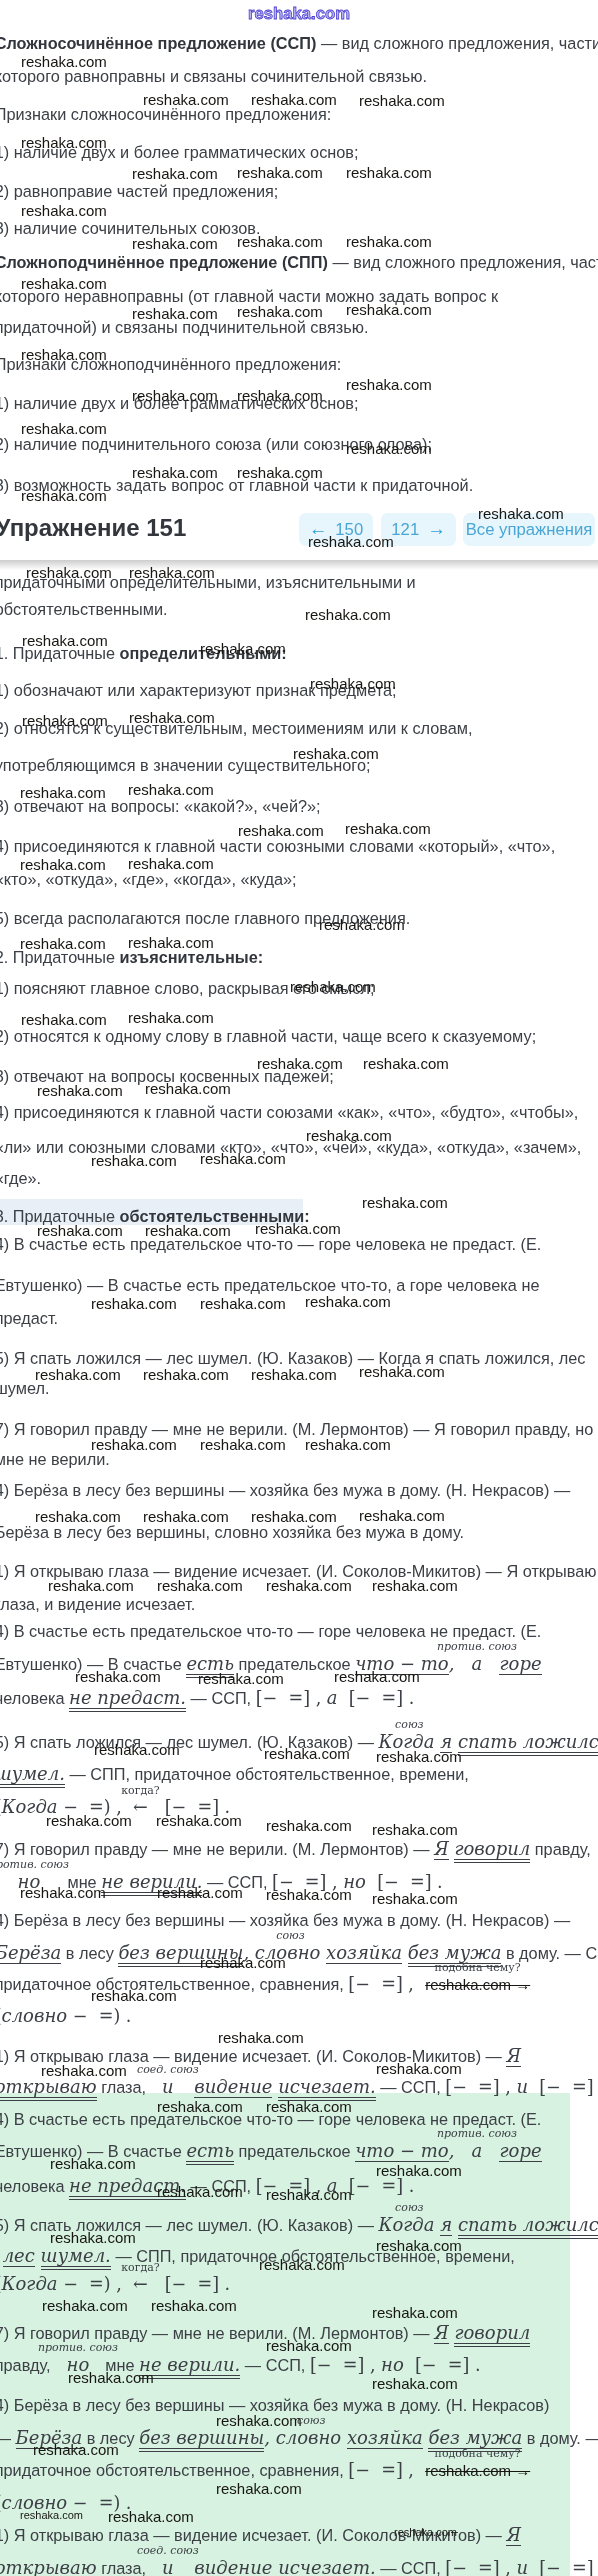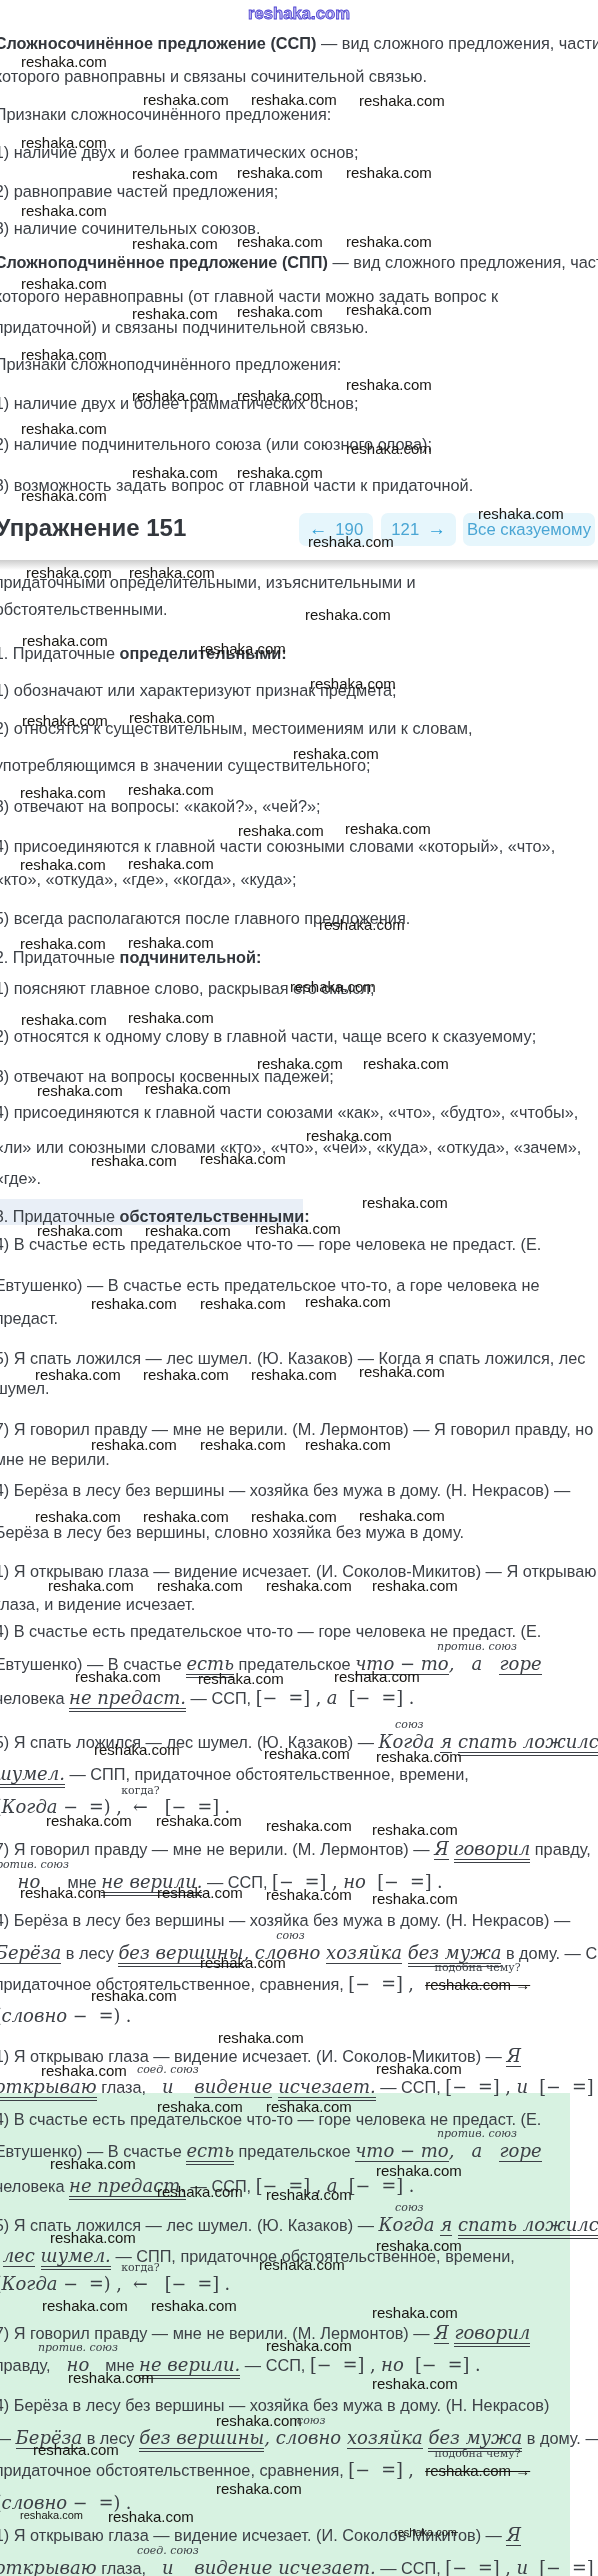--- a/index.html
+++ b/index.html
@@ -48,30 +48,30 @@
 
   <div id="green-panel"></div>
   <div id="hl-3"></div>
 
   <div id="wm-top">reshaka.com</div>
 
   <div id="ex-title">Упражнение 151</div>
 
   <button id="btn-prev" class="navbtn">
     <span class="nav-arrow">←</span>
-    <span>190</span>
+    <span>150</span>
   </button>
 
   <button id="btn-next" class="navbtn">
     <span>121</span>
     <span class="nav-arrow">→</span>
   </button>
 
   <button id="btn-all" class="navbtn">
-    <span>Все сказуемому</span>
+    <span>Все упражнения</span>
   </button>
 
   <div id="divider"></div>
 
   <div id="lines-host">
       <div class="line" style="top: 33px; left: -5.3px;"><span class="b">Сложносочинённое предложение (ССП)</span><span> — вид сложного предложения, части</span></div>
       <div class="line" style="top: 66px; left: -5.3px;"><span>которого равноправны и связаны сочинительной связью.</span></div>
       <div class="line" style="top: 104px; left: -5.3px;"><span>Признаки сложносочинённого предложения:</span></div>
       <div class="line" style="top: 142px; left: -5.3px;"><span>1) наличие двух и более грамматических основ;</span></div>
       <div class="line" style="top: 181px; left: -5.3px;"><span>2) равноправие частей предложения;</span></div>
@@ -86,21 +86,21 @@
       <div class="line" style="top: 572px; left: -5.3px;"><span>придаточными определительными, изъяснительными и</span></div>
       <div class="line" style="top: 599px; left: -5.3px;"><span>обстоятельственными.</span></div>
       <div class="line" style="top: 643px; left: -5.3px;"><span>1. Придаточные </span><span class="b">определительными:</span></div>
       <div class="line" style="top: 680px; left: -5.3px;"><span>1) обозначают или характеризуют признак предмета;</span></div>
       <div class="line" style="top: 718px; left: -5.3px;"><span>2) относятся к существительным, местоимениям или к словам,</span></div>
       <div class="line" style="top: 755px; left: -5.3px;"><span>употребляющимся в значении существительного;</span></div>
       <div class="line" style="top: 796px; left: -5.3px;"><span>3) отвечают на вопросы: «какой?», «чей?»;</span></div>
       <div class="line" style="top: 836px; left: -5.3px;"><span>4) присоединяются к главной части союзными словами «который», «что»,</span></div>
       <div class="line" style="top: 869px; left: -5.3px;"><span>«кто», «откуда», «где», «когда», «куда»;</span></div>
       <div class="line" style="top: 908px; left: -5.3px;"><span>5) всегда располагаются после главного предложения.</span></div>
-      <div class="line" style="top: 947px; left: -5.3px;"><span>2. Придаточные </span><span class="b">подчинительной:</span></div>
+      <div class="line" style="top: 947px; left: -5.3px;"><span>2. Придаточные </span><span class="b">изъяснительные:</span></div>
       <div class="line" style="top: 978px; left: -5.3px;"><span>1) поясняют главное слово, раскрывая его смысл;</span></div>
       <div class="line" style="top: 1026px; left: -5.3px;"><span>2) относятся к одному слову в главной части, чаще всего к сказуемому;</span></div>
       <div class="line" style="top: 1066px; left: -5.3px;"><span>3) отвечают на вопросы косвенных падежей;</span></div>
       <div class="line" style="top: 1102px; left: -5.3px;"><span>4) присоединяются к главной части союзами «как», «что», «будто», «чтобы»,</span></div>
       <div class="line" style="top: 1137px; left: -5.3px;"><span>«ли» или союзными словами «кто», «что», «чей», «куда», «откуда», «зачем»,</span></div>
       <div class="line" style="top: 1168px; left: -5.3px;"><span>«где».</span></div>
       <div class="line" style="top: 1206px; left: -5.3px;"><span>3. Придаточные </span><span class="b">обстоятельственными:</span></div>
       <div class="line" style="top: 1234px; left: -5.3px;"><span>4) В счастье есть предательское что-то — горе человека не предаст. (Е.</span></div>
       <div class="line" style="top: 1275px; left: -5.3px;"><span>Евтушенко) — В счастье есть предательское что-то, а горе человека не</span></div>
       <div class="line" style="top: 1308px; left: -5.3px;"><span>предаст.</span></div>

